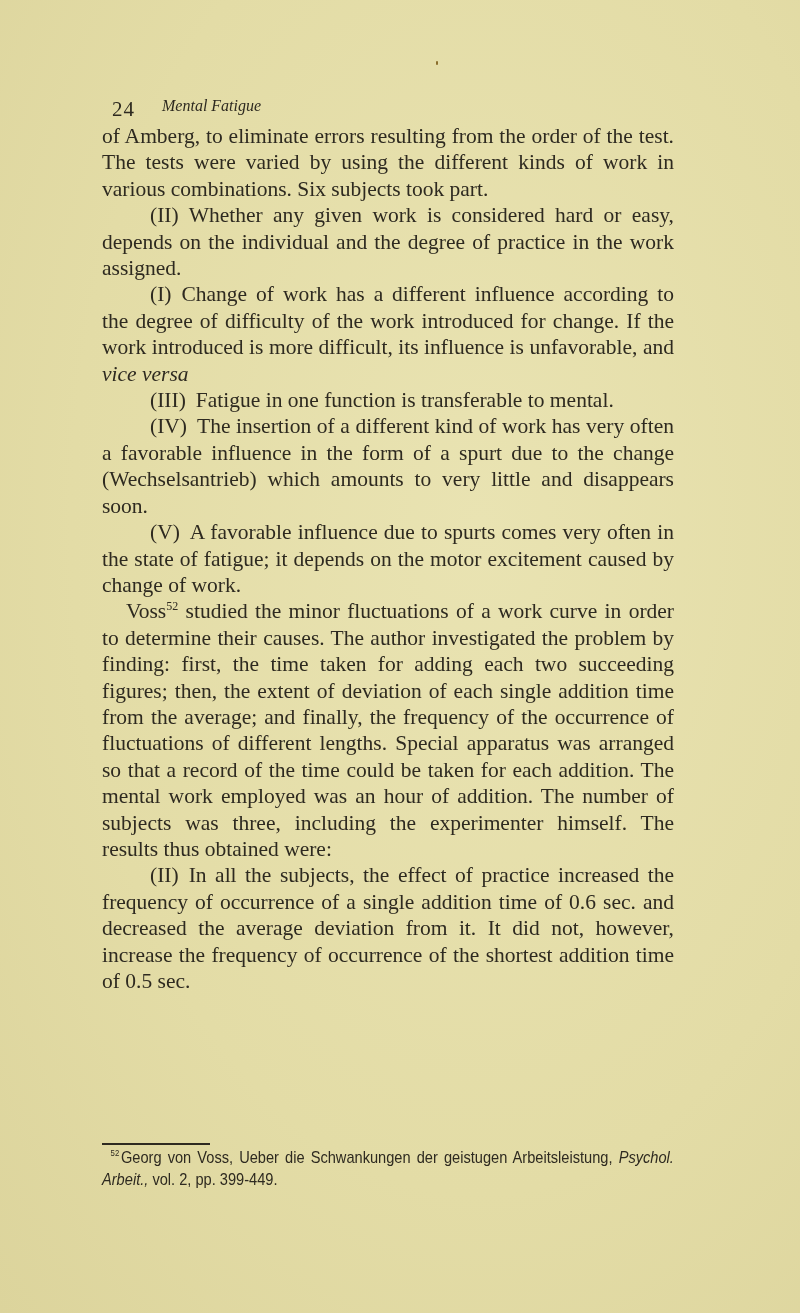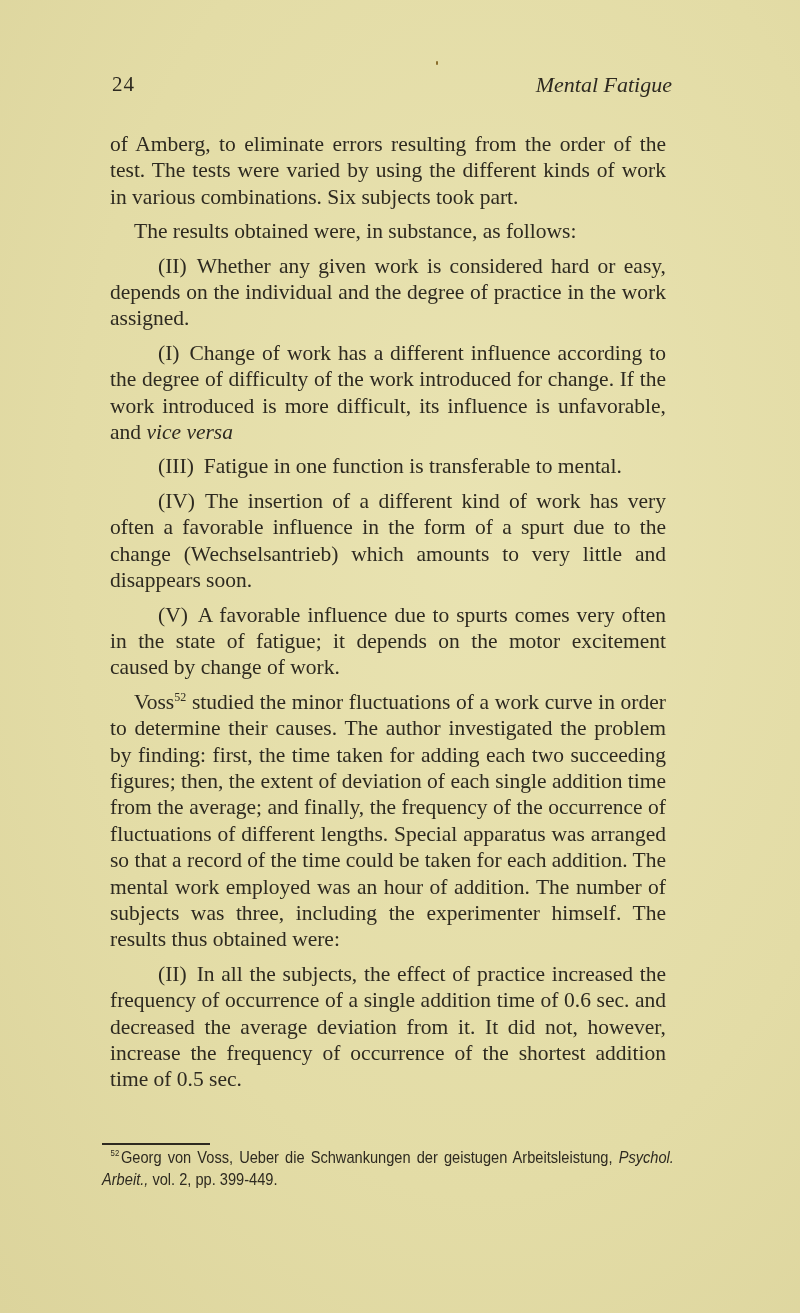--- a/index.html
+++ b/index.html
@@ -18,40 +18,40 @@
     }
     .page {
       position: absolute;
       left: 0;
       top: 0;
       width: 800px;
       height: 1313px;
     }
     .header {
       position: absolute;
-      top: 72px;
+      top: 97px;
       left: 112px;
       width: 560px;
       height: 30px;
     }
     .page-number {
       position: absolute;
       left: 0;
       top: 0;
       font-size: 21px;
       letter-spacing: 1px;
     }
     .running-head {
       position: absolute;
       left: 0;
       right: 0;
       top: 0;
-      text-align: right;
+      text-align: left;
       font-style: italic;
-      font-size: 22px;
+      font-size: 16px;
       padding-left: 50px;
     }
     .ink-dot {
       position: absolute;
       left: 436px;
       top: 61px;
       width: 2px;
       height: 4px;
       background: #8a6e2c;
       border-radius: 1px;
@@ -59,21 +59,21 @@
     .body-text {
       position: absolute;
       left: 102px;
       top: 123px;
       width: 572px;
       font-size: 21.5px;
       line-height: 26.4px;
       text-align: justify;
     }
     .body-text p {
-      margin: 8px;
+      margin: 0;
       text-indent: 0;
     }
     .body-text p.indent {
       text-indent: 24px;
     }
     .numeral {
       display: inline-block;
       margin-right: 10px;
     }
     .sup {
@@ -122,21 +122,20 @@
 
   <div class="header">
     <span class="page-number">24</span>
     <span class="running-head">Mental Fatigue</span>
   </div>
 
   <div class="body-text">
 
     <p><span>of Amberg, to eliminate errors resulting from the order of the test. The tests were varied by using the different kinds of work in various combinations. Six subjects took part.</span></p>
 
-    <p class="indent"><span>The results obtained were, in substance, as follows:</span></p>
 
     <p class="indent"><span class="numeral">(II)</span><span>Whether any given work is considered hard or easy, depends on the individual and the degree of practice in the work assigned.</span></p>
 
     <p class="indent"><span class="numeral">(I)</span><span>Change of work has a different influence according to the degree of difficulty of the work introduced for change. If the work introduced is more difficult, its influence is unfavorable, and</span> <span class="italic">vice versa</span></p>
 
     <p class="indent"><span class="numeral">(III)</span><span>Fatigue in one function is transferable to mental.</span></p>
 
     <p class="indent"><span class="numeral">(IV)</span><span>The insertion of a different kind of work has very often a favorable influence in the form of a spurt due to the change (Wechselsantrieb) which amounts to very little and disappears soon.</span></p>
 
     <p class="indent"><span class="numeral">(V)</span><span>A favorable influence due to spurts comes very often in the state of fatigue; it depends on the motor excitement caused by change of work.</span></p>

